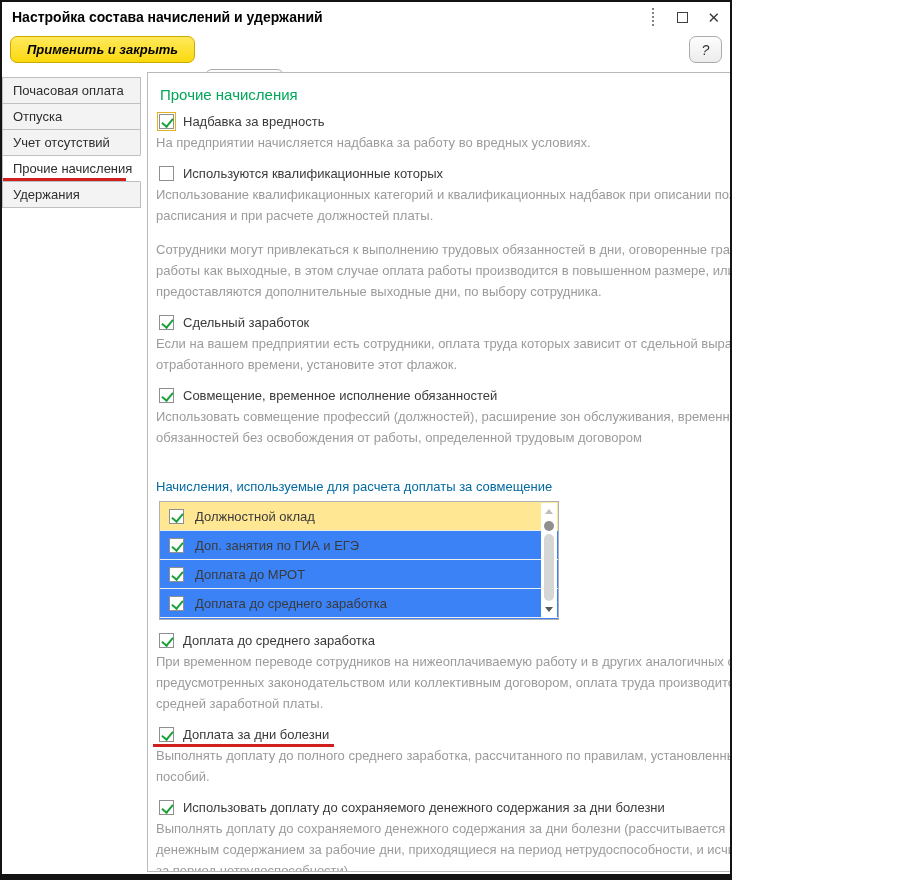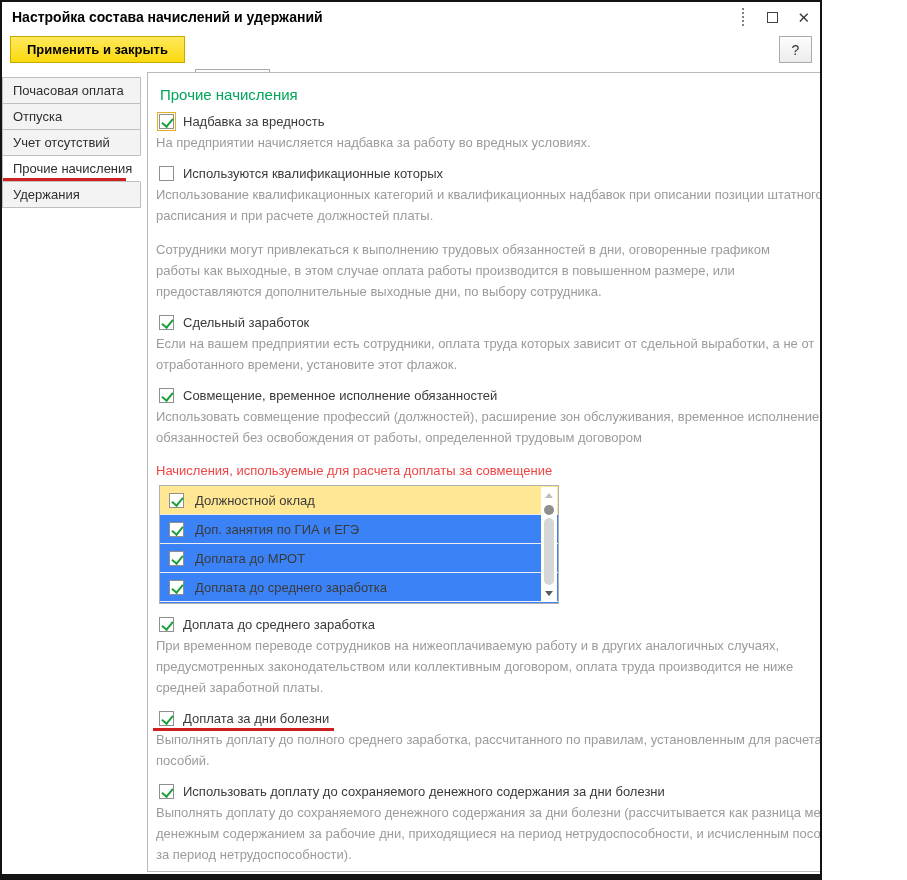--- a/index.html
+++ b/index.html
@@ -1,36 +1,36 @@
 <!DOCTYPE html>
 <html><head>
 <meta charset="utf-8">
 <style>
   * { box-sizing: border-box; margin: 0; padding: 0; }
   html, body { width: 907px; height: 880px; background: #fff; }
   body { font-family: "Liberation Sans", sans-serif; }
 
   .window {
-    position: relative; width: 822px; height: 880px; background: #fff;
+    position: relative; width: 732px; height: 880px; background: #fff;
     border: 2px solid #131313; border-bottom-width: 6px; overflow: hidden;
   }
 
   
   .titlebar { position: relative; height: 30px; display: flex; align-items: center; padding-left: 10px; }
   .title { font-size: 14px; font-weight: bold; color: #000; }
   .win-controls { position: absolute; right: 10px; top: 0; height: 30px; display: flex; align-items: center; gap: 19px; }
   .kebab { display: flex; flex-direction: column; gap: 2px; padding: 3px 4px; cursor: pointer; }
   .kebab i { width: 2px; height: 2px; border-radius: 50%; background: #5a5a5a; }
   .maxbox { width: 11px; height: 11px; border: 1.5px solid #404040; cursor: pointer; }
   .closex { font-size: 15px; color: #3c3c3c; line-height: 1; cursor: pointer; }
 
   
   .toolbar { position: relative; height: 40px; display: flex; align-items: flex-start; padding: 4px 8px 0 8px; }
   .btn { display: inline-flex; align-items: center; justify-content: center; height: 27px;
-         font-size: 13px; border-radius: 0; cursor: pointer; }
+         font-size: 13px; border-radius: 7px; cursor: pointer; font-style: italic; }
   .btn-apply { background: linear-gradient(#ffe95c, #fbd90e); border: 1px solid #c9ab00;
                font-weight: bold; color: #000; padding: 0 16px; }
   .btn-cancel { background: linear-gradient(#fdfdfd, #ececec); border: 1px solid #ababab;
                 color: #333; padding: 0 13px; margin-left: 10px; margin-top: 33px; }
   .btn-help { margin-left: auto; width: 33px; height: 27px; background: linear-gradient(#fdfdfd, #ececec);
               border: 1px solid #ababab; color: #333; font-size: 14px; }
 
   
   .main { position: absolute; top: 70px; left: 0; right: 0; bottom: 0; }
   .panel { position: absolute; left: 145px; top: 0; width: 750px; bottom: 2px;
@@ -59,21 +59,21 @@
   .cb.checked::after { content: ""; position: absolute; left: 4px; top: 1px; width: 5px; height: 9px;
         border-right: 2px solid #18a138; border-bottom: 2px solid #18a138; transform: rotate(40deg); }
   .cb.focused { outline: 1px solid #e2b123; outline-offset: 1px; }
   .setting-label { font-size: 13px; color: #3a3a3a; cursor: pointer; }
   .setting.underlined::after { content: ""; position: absolute; left: -6px; bottom: -5px;
         width: 181px; height: 3px; background: #d01f1f; }
   .setting-desc { font-size: 13px; color: #9b9b9b; line-height: 21px; white-space: pre-line;
         margin: 3px 0 0 -3px; max-width: 732px; }
 
   
-  .list-caption { margin-top: 15px; margin-left: -3px; font-size: 13px; color: #ef4444; }
+  .list-caption { margin-top: 31px; margin-left: -3px; font-size: 13px; color: #0369a1; }
   .listbox { position: relative; margin-top: 7px; width: 400px; height: 119px;
              border: 1px solid #b0b0b0; background: #3b82f6; }
   .listrow { height: 29px; display: flex; align-items: center; gap: 11px; padding-left: 9px;
              border-bottom: 1px solid #ededed; font-size: 13px; color: #3a3a3a; cursor: pointer; }
   .listrow.selected { background: #ffe794; }
   .listrow-label { color: #3a3a3a; }
   .scrollbar { position: absolute; top: 1px; right: 1px; bottom: 1px; width: 16px; background: #fff; }
   .sb-up { position: absolute; top: 6px; left: 4px; width: 0; height: 0; cursor: pointer;
            border-left: 4px solid transparent; border-right: 4px solid transparent; border-bottom: 5px solid #bdbdbd; }
   .sb-down { position: absolute; bottom: 6px; left: 4px; width: 0; height: 0; cursor: pointer;

